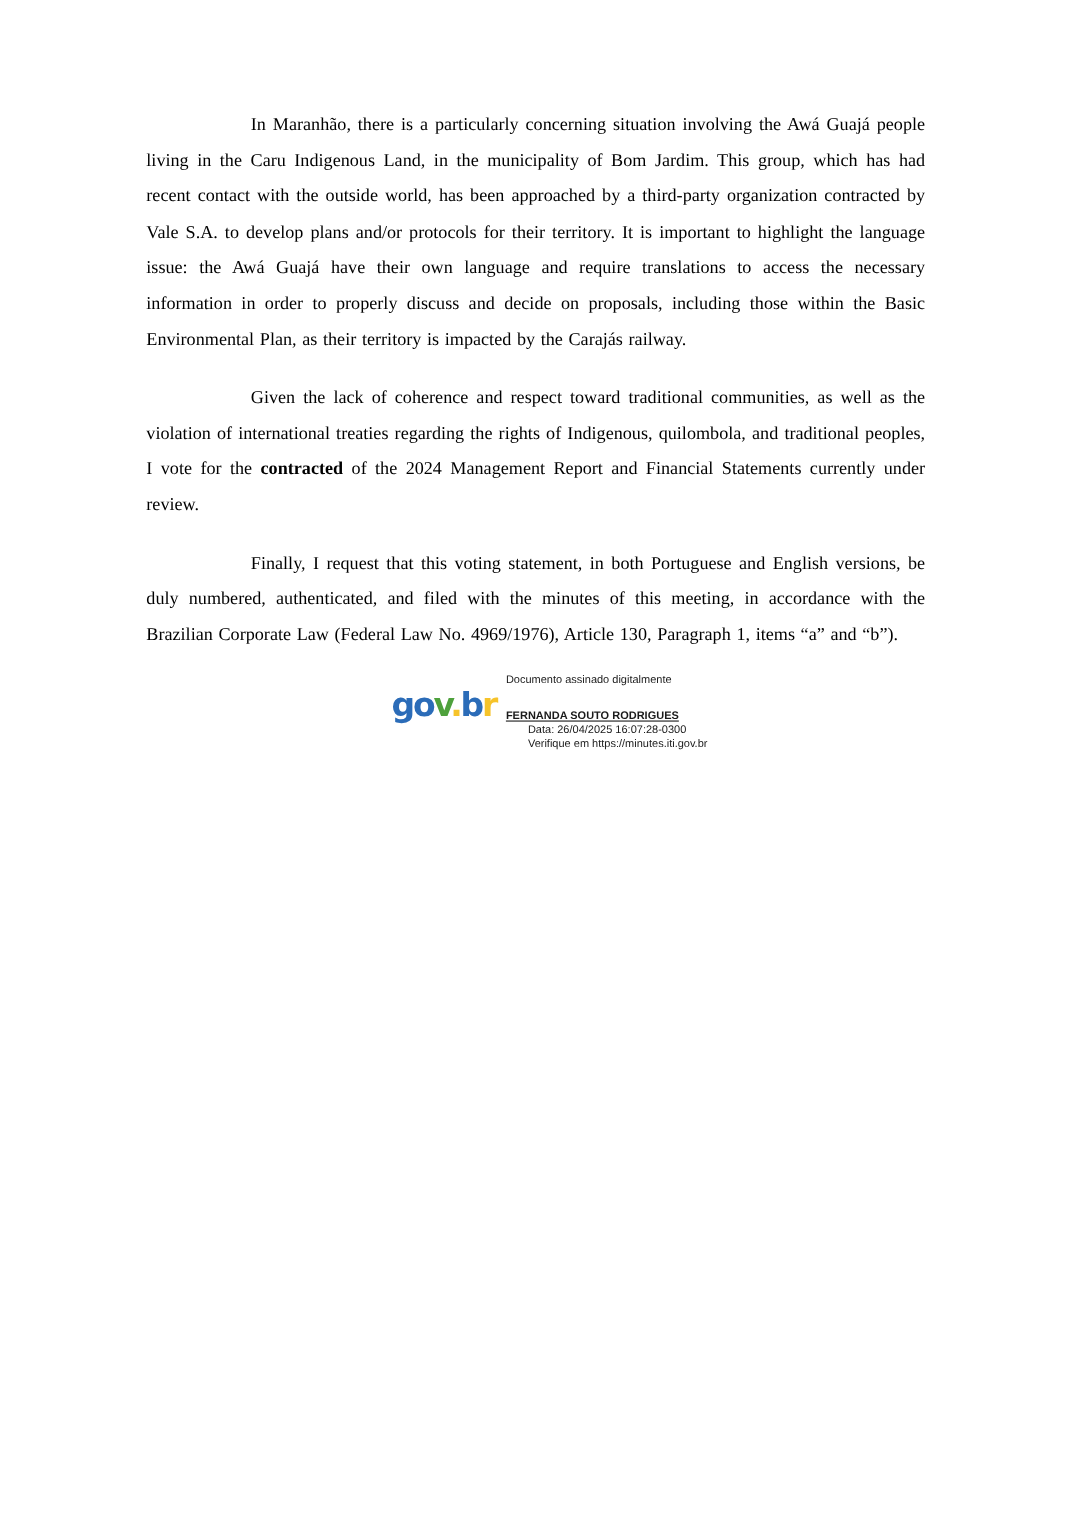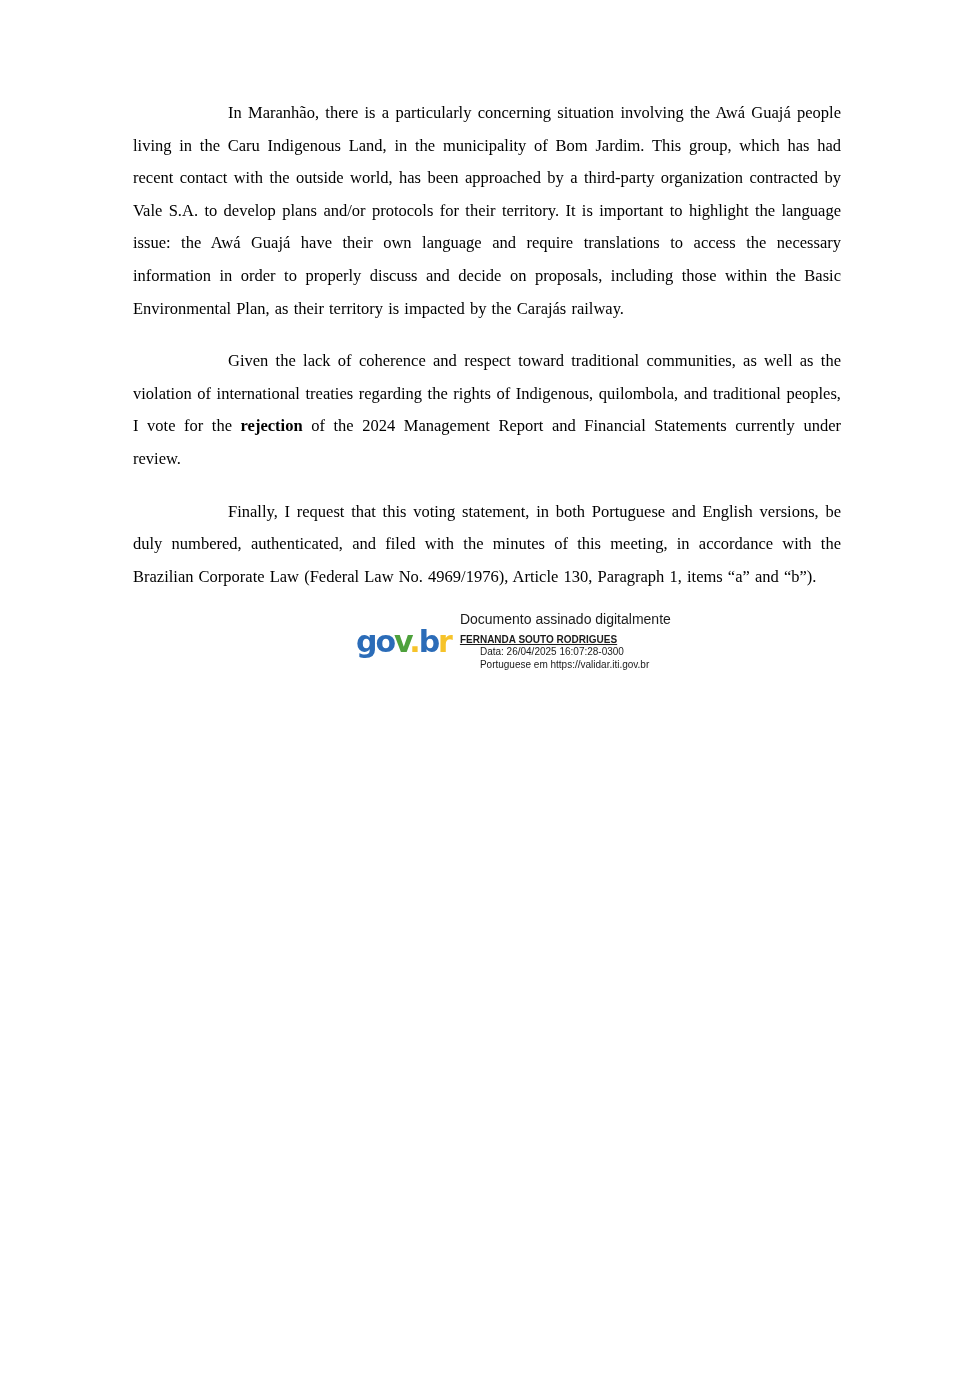--- a/index.html
+++ b/index.html
@@ -57,23 +57,23 @@
     margin-top: 14px;
     white-space: nowrap;
     user-select: none;
     margin-left: 40px;
   }
   .sig-text {
     font-family: "Liberation Sans", "DejaVu Sans", sans-serif;
     color: #1a1a1a;
   }
   .sig-header {
-    font-size: 14px;
+    font-size: 10px;
     line-height: 12.5px;
-    margin-bottom: 8px;
+    margin-bottom: 20px;
   }
   .sig-name {
     font-size: 10px;
     line-height: 12.5px;
     font-weight: bold;
     text-decoration: underline;
   }
   .sig-date, .sig-verify {
     font-size: 10px;
     line-height: 12.5px;
@@ -81,32 +81,32 @@
   }
 </style>
 </head>
 <body>
 
 <div class="page">
   <div class="content">
 
     <p class="body-par">In Maranhão, there is a particularly concerning situation involving the Awá Guajá people living in the Caru Indigenous Land, in the municipality of Bom Jardim. This group, which has had recent contact with the outside world, has been approached by a third-party organization contracted by Vale S.A. to develop plans and/or protocols for their territory. It is important to highlight the language issue: the Awá Guajá have their own language and require translations to access the necessary information in order to properly discuss and decide on proposals, including those within the Basic Environmental Plan, as their territory is impacted by the Carajás railway.</p>
 
-    <p class="body-par"><span>Given the lack of coherence and respect toward traditional communities, as well as the violation of international treaties regarding the rights of Indigenous, quilombola, and traditional peoples, I vote for the </span><strong>rejection</strong><span> of the 2024 Management Report and Financial Statements currently under review.</span></p>
+    <p class="body-par"><span>Given the lack of coherence and respect toward traditional communities, as well as the violation of international treaties regarding the rights of Indigenous, quilombola, and traditional peoples, I vote for the </span><strong>contracted</strong><span> of the 2024 Management Report and Financial Statements currently under review.</span></p>
 
     <p class="body-par">Finally, I request that this voting statement, in both Portuguese and English versions, be duly numbered, authenticated, and filed with the minutes of this meeting, in accordance with the Brazilian Corporate Law (Federal Law No. 4969/1976), Article 130, Paragraph 1, items “a” and “b”).</p>
 
 
 
 
     <div class="signature">
       <div class="govbr-logo"><span style="color: rgb(43, 108, 184);">g</span><span style="color: rgb(43, 108, 184);">o</span><span style="color: rgb(78, 161, 60);">v</span><span style="color: rgb(246, 195, 42);">.</span><span style="color: rgb(43, 108, 184);">b</span><span style="color: rgb(246, 195, 42);">r</span></div>
 
       <div class="sig-text">
         <div class="sig-header">Documento assinado digitalmente</div>
         <div class="sig-name">FERNANDA SOUTO RODRIGUES</div>
         <div class="sig-date">Data: 26/04/2025 16:07:28-0300</div>
-        <div class="sig-verify">Portuguese em https://validar.iti.gov.br</div>
+        <div class="sig-verify">Verifique em https://minutes.iti.gov.br</div>
       </div>
     </div>
 
   </div>
 </div>
 
 </body></html>

